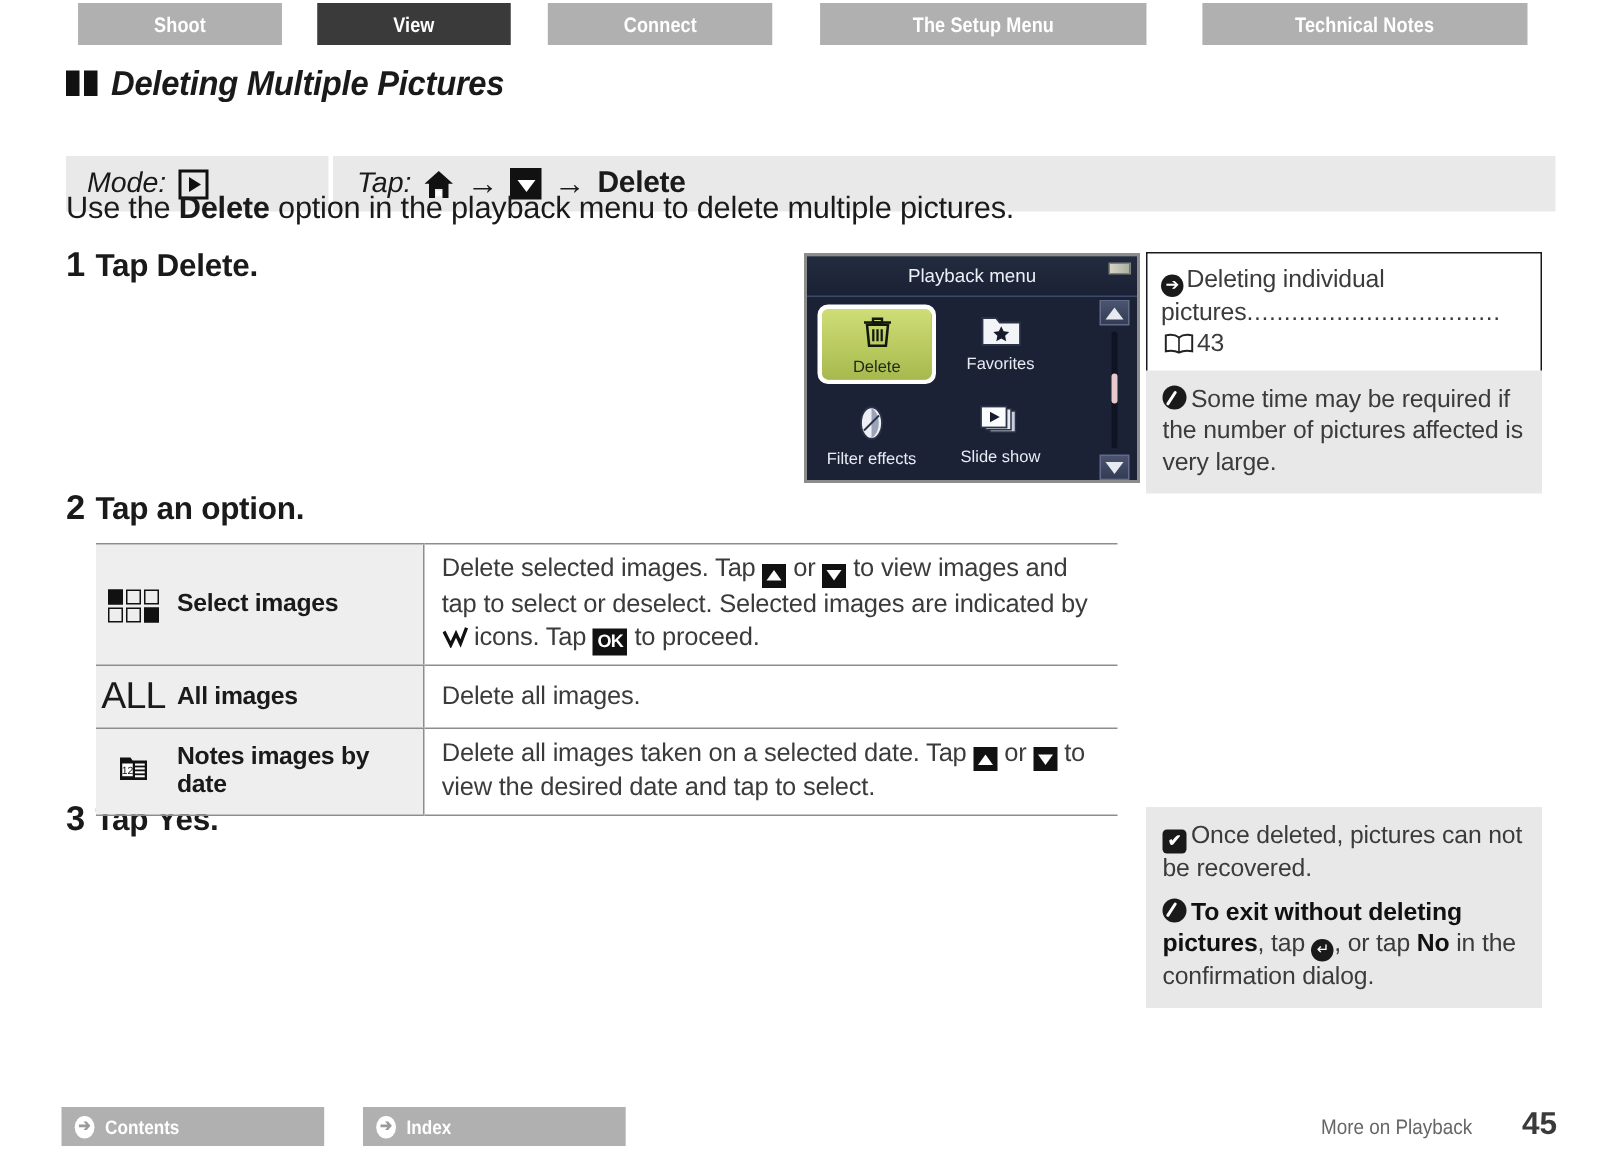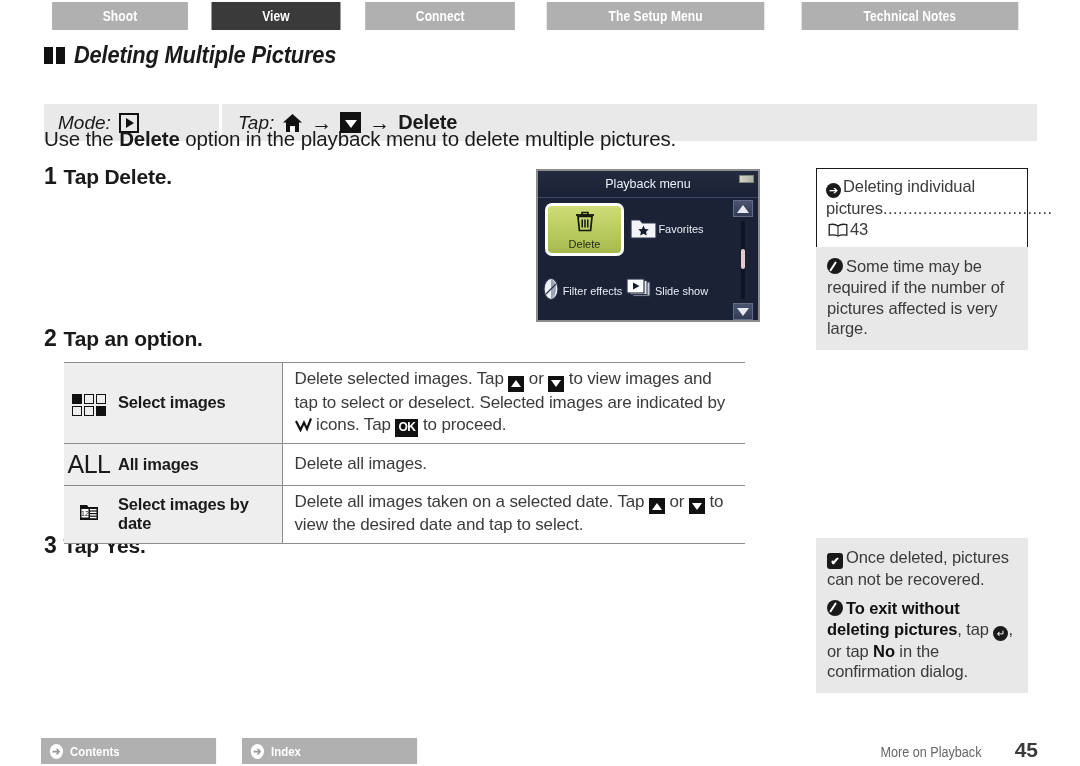--- a/index.html
+++ b/index.html
@@ -127,21 +127,21 @@
     background: linear-gradient(90deg,#d6d3c6,#aab0a2);
     border: 1px solid #7c8478;
   }
   .lcd-body { position: relative; height: 124px; }
   .lcd-grid {
     position: absolute; left: 0; top: 0;
     width: 172px; height: 124px;
     display: grid; grid-template-columns: 1fr 1fr; grid-template-rows: 1fr 1fr;
   }
   .lcd-item {
-    display: flex; 
+    display: flex; flex-direction: column;
     align-items: center; justify-content: center; gap: 1px;
   }
   .lcd-item .lbl { color: #e9ecf3; font-size: 11px; line-height: 1.1; }
   .tile-sel {
     position: absolute; left: 7px; top: 5px;
     width: 79px; height: 53px;
     background: linear-gradient(180deg,#cfdd77 0%,#b9ca5f 55%,#a7b94e 100%);
     border: 3px solid #ffffff;
     border-radius: 7px;
     display: flex; flex-direction: column;
@@ -166,21 +166,21 @@
     background: #0e1422; position: relative; border-radius: 2px;
   }
   .sc-thumb {
     position: absolute; left: 0; top: 36%;
     width: 4px; height: 26%;
     background: #e8c9cb; border-radius: 2px;
   }
 
   
   .note {
-    position: absolute; left: 816px; width: 212px;
+    position: absolute; left: 764px; width: 264px;
     font-size: 16.5px; line-height: 1.26; color: #3b3b3b;
     letter-spacing: -.1px;
   }
   .note.boxed {
     top: 168px; min-height: 56px;
     border: 1.5px solid #1a1a1a;
     background: #fff; padding: 7px 9px 8px 9px;
   }
   .note.gray {
     background: #e8e8e8; padding: 9px 11px 11px 11px;
@@ -484,21 +484,21 @@
                 <path d="M2 4 h7 l1.4 2 H20 v13 H2 Z" fill="#111"></path>
                 <rect x="3.5" y="8" width="7" height="8.5" fill="#fff"></rect>
                 <text x="7" y="14.8" font-size="7" font-family="Liberation Sans" text-anchor="middle" fill="#111">12</text>
                 <rect x="12" y="8" width="6.5" height="1.4" fill="#fff"></rect>
                 <rect x="12" y="10.6" width="6.5" height="1.4" fill="#fff"></rect>
                 <rect x="12" y="13.2" width="6.5" height="1.4" fill="#fff"></rect>
                 <rect x="12" y="15.8" width="6.5" height="1.4" fill="#fff"></rect>
               </svg>
         </span>
       </td>
-      <td class="c-name">Select images by date</td>
+      <td class="c-name">Notes images by date</td>
       <td class="c-desc">
         Delete all images taken on a selected date. Tap <span class="ic-up-sq"></span> or <span class="ic-dn-sq"></span> to view the desired date and tap to select.
       </td>
     </tr>
   </tbody>
     </table>
 
   <div class="footer-nav">
     <div class="fnav">
       <span class="ic-arrow">➔</span>

